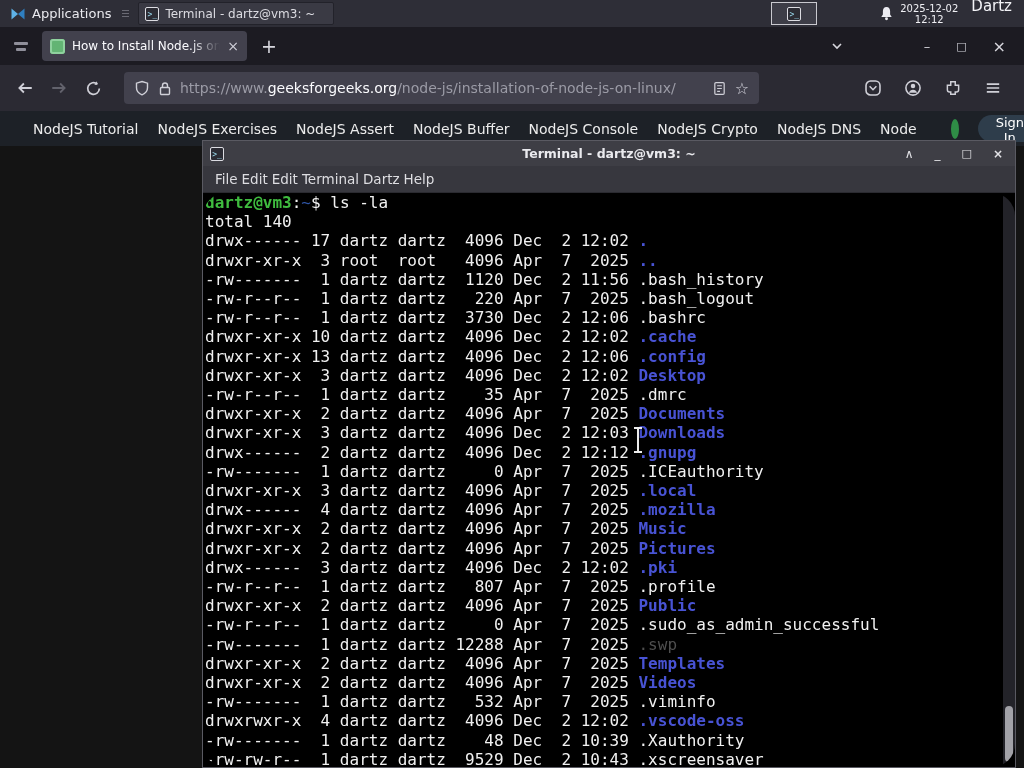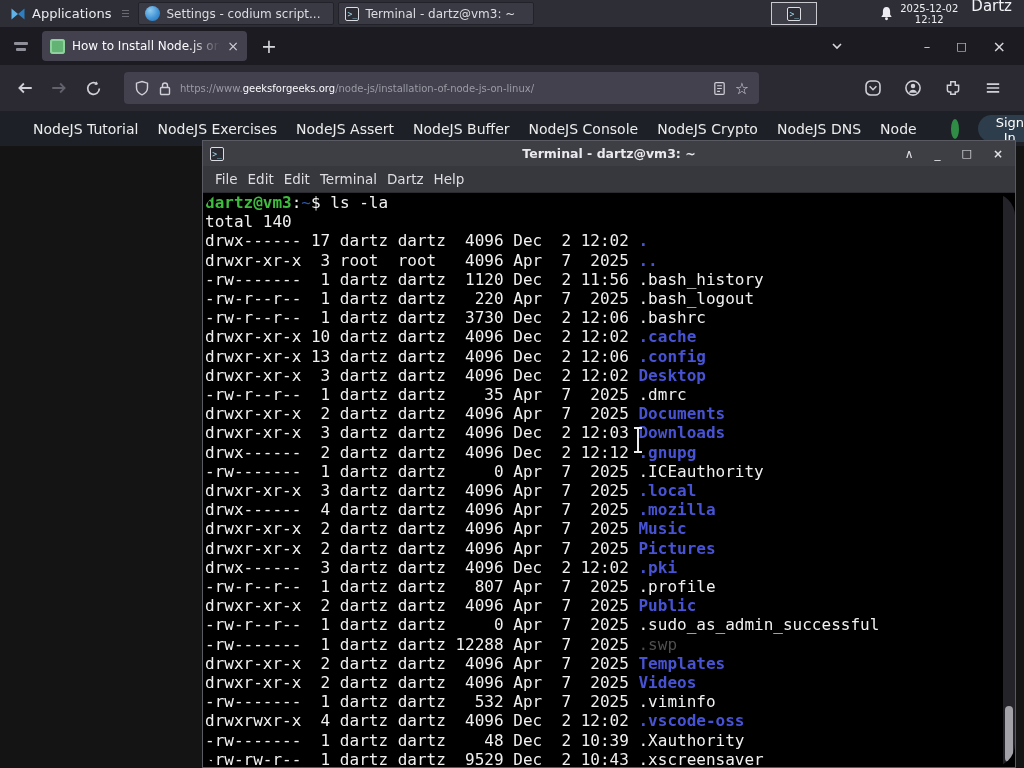--- a/index.html
+++ b/index.html
@@ -27,39 +27,39 @@
   .ffview i{display:block;width:14px;height:3px;border-radius:1px;background:#8f8f9a;}
   .tab{width:205px;height:30px;background:#42414d;border-radius:4px;display:flex;align-items:center;gap:7px;padding:0 8px;box-sizing:border-box;color:#fbfbfe;font-size:12px;}
   .tab .ttitle{flex:1;overflow:hidden;white-space:nowrap;-webkit-mask-image:linear-gradient(90deg,#000 80%,transparent);mask-image:linear-gradient(90deg,#000 80%,transparent);}
   .tclose{color:#cfcfd8;font-size:14px;line-height:14px;}
   .newtab{color:#d7d7de;font-size:19px;padding:0 6px;}
   .winctl{display:flex;align-items:center;gap:26px;margin-left:auto;padding-right:10px;color:#d7d7de;}
   .winctl .gap{width:28px;}
   .toolbar{height:46px;display:flex;align-items:center;padding:0 10px;gap:4px;background:#2b2a33;}
   .navico{width:30px;height:30px;display:flex;align-items:center;justify-content:center;border-radius:4px;}
   .urlbar{flex:0 0 635px;height:32px;margin-left:12px;background:#42414d;border-radius:4px;display:flex;align-items:center;padding:0 10px;gap:8px;box-sizing:border-box;}
-  .urltext{font-size:10px;white-space:nowrap;overflow:hidden;flex:1;}
+  .urltext{font-size:14px;white-space:nowrap;overflow:hidden;flex:1;}
   .urltext .dim{color:#9b9ba6;}
   .urltext .host{color:#fbfbfe;}
   .star{color:#cfcfd8;font-size:16px;}
   .tbright{display:flex;align-items:center;gap:22px;margin-left:auto;padding-right:12px;}
   
   .sitenav{height:35px;background:#1d2127;display:flex;align-items:center;padding:0 14px;gap:19px;color:#ececec;font-size:14px;}
   .navlinks{display:flex;align-items:center;gap:19px;white-space:nowrap;overflow:hidden;flex:0 0 auto;}
   .navlink{white-space:nowrap;}
   .gfgring{width:20px;height:20px;border-radius:50%;border:4px solid #2f8d46;box-sizing:border-box;margin-left:8px;}
   .signin{margin-left:auto;background:#2e3d4b;color:#ffffff;border:none;border-radius:15px;height:27px;padding:0 18px;font-size:13px;font-family:inherit;}
   .pagebody{position:absolute;top:119px;left:0;right:0;bottom:0;background:#141414;}
   
   .termwin{position:absolute;left:202px;top:140px;width:814px;height:628px;z-index:5;border:1px solid #5a5a62;box-sizing:border-box;display:flex;flex-direction:column;background:#000;}
   .ttitlebar{height:25px;background:#3e3e45;position:relative;display:flex;align-items:center;flex:0 0 auto;}
   .ttitlebar .tfav{margin-left:7px;}
   .ttitle-text{position:absolute;left:0;right:0;text-align:center;font-size:12.5px;font-weight:bold;color:#eaeaee;}
   .tctl{margin-left:auto;display:flex;gap:21px;padding-right:12px;color:#e2e2e6;font-size:12px;z-index:2;}
-  .tmenubar{height:26px;background:#37373e;display:flex;align-items:center;gap:10px;padding-left:12px;font-size:13.5px;color:#dedee2;flex:0 0 auto;border-bottom:1px solid #2a2a30;}
+  .tmenubar{height:26px;background:#37373e;display:flex;align-items:center;gap:4px;padding-left:12px;font-size:13.5px;color:#dedee2;flex:0 0 auto;border-bottom:1px solid #2a2a30;}
   .tcontent{flex:1;position:relative;background:#000;overflow:hidden;border-radius:23px;}
   .tout{font-family:"DejaVu Sans Mono",monospace;font-size:16px;line-height:19.2px;white-space:pre;padding-left:2px;}
   .tline span.b{font-weight:bold;}
   .tscroll{position:absolute;top:0;right:0;bottom:0;width:12px;background:#232329;}
   .tthumb{position:absolute;right:2px;bottom:5px;width:8px;height:56px;border-radius:4px;background:#a2a2a8;}
   
   .ibeam{position:absolute;left:632px;top:427px;width:12px;height:26px;z-index:20;filter:drop-shadow(0 0 1px #000);}
   .ibeam .stem{position:absolute;left:5px;top:2px;width:2px;height:22px;background:#ececec;}
   .ibeam .cap{position:absolute;left:2px;width:8px;height:2px;background:#ececec;}
   .ibeam .cap.t{top:0;} .ibeam .cap.b{bottom:0;}
@@ -75,24 +75,20 @@
         <path d="M14.5 2.5 L8 8 L14.5 13.5 Z" fill="#2f7fc0"></path>
       </svg>
     <span>Applications</span>
   </div>
   <span class="grip">
       <i></i>
       <i></i>
       <i></i>
     </span>
   <div id="tasklist" style="display:flex;gap:4px;">
-      <div class="task">
-        <span class="fav vscodium"></span>
-        <span class="ttl">Settings - codium script...</span>
-      </div>
       <div class="task">
         <span class="fav terminal">&gt;_</span>
         <span class="ttl">Terminal - dartz@vm3: ~</span>
       </div>
     </div>
   <div class="spacer"></div>
   <div class="pager">
       <span class="tfav">&gt;_</span>
     </div>
   <svg class="ic" width="17" height="17" viewBox="0 0 16 16">

